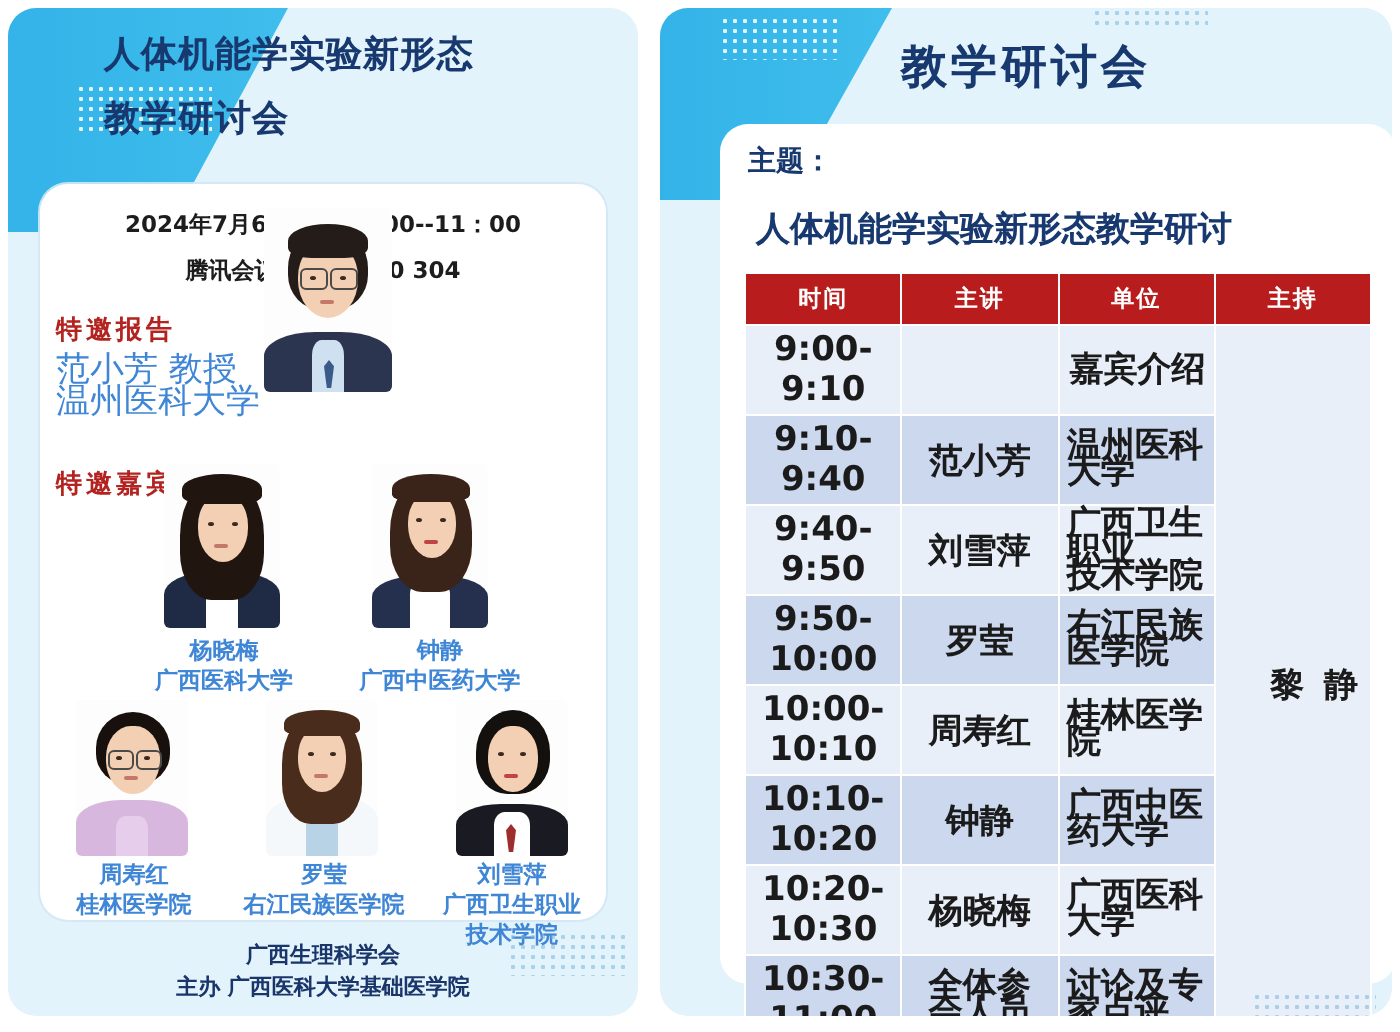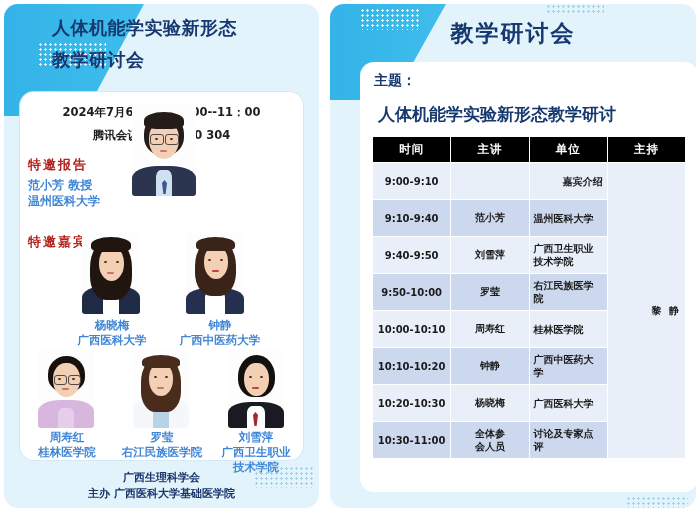--- a/index.html
+++ b/index.html
@@ -64,21 +64,21 @@
 
   .redlabel{
     position:absolute;color:#b3231f;font-weight:bold;font-size:13px;
     letter-spacing:2px;
   }
   .redlabel.r1{left:8px;top:64px;}
   .redlabel.r2{left:8px;top:141px;}
 
   .speaker-info{
     position:absolute;left:8px;top:85px;
-    color:#3f86d6;font-weight:bold;font-size:12px;line-height:16px;
+    color:#3f86d6;font-weight:normal;font-size:17px;line-height:16px;
   }
 
   .person{position:absolute;text-align:center;}
   .person .pname{
     color:#3f86d6;font-weight:bold;font-size:11.5px;line-height:15px;
     white-space:nowrap;
   }
   .person .porg{
     color:#3f86d6;font-weight:bold;font-size:11.5px;line-height:15px;
   }
@@ -105,26 +105,26 @@
   .topic-text{
     position:absolute;left:18px;top:41px;
     color:#17396f;font-weight:bold;font-size:17px;white-space:nowrap;
   }
 
   table.agenda{
     position:absolute;left:12px;top:74px;
     width:314px;border-collapse:collapse;table-layout:fixed;
   }
   table.agenda th{
-    background:#000000;color:#ffffff;font-weight:bold;
+    background:#b91c1c;color:#ffffff;font-weight:bold;
     font-size:11.5px;height:23px;
     border:1px solid #ffffff;letter-spacing:1px;
   }
   table.agenda td{
-    font-size:10px;color:#1b1b1b;font-weight:bold;
+    font-size:17px;color:#1b1b1b;font-weight:bold;
     border:1px solid #ffffff;
     height:32px;padding:2px 4px;vertical-align:middle;
   }
   td.c-time{text-align:center;width:92px;}
   td.c-speaker{text-align:center;width:58px;}
   td.c-org{text-align:left;width:114px;padding-left:8px;line-height:13px;}
   td.c-org.center{text-align:right;padding-left:4px;}
   td.c-host{text-align:right;width:48px;letter-spacing:2px;}
   tr.rw-a td{background:#e9eff8;}
   tr.rw-b td{background:#ccd8ee;}

